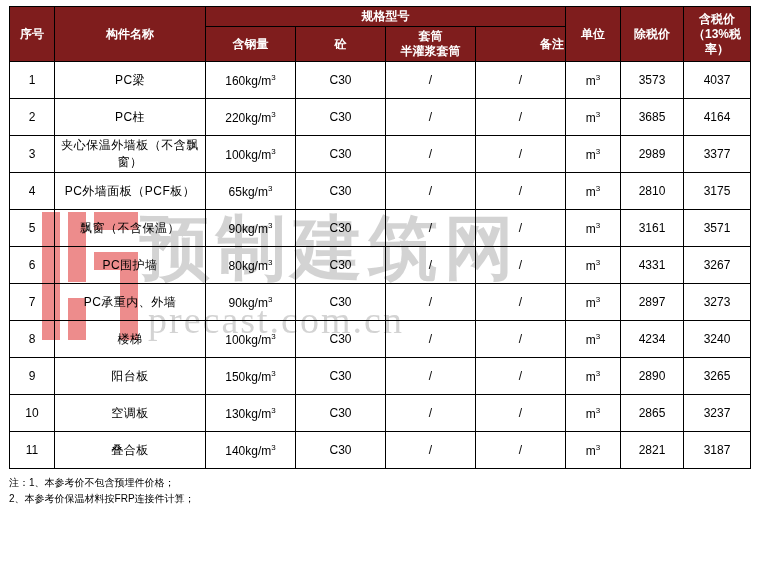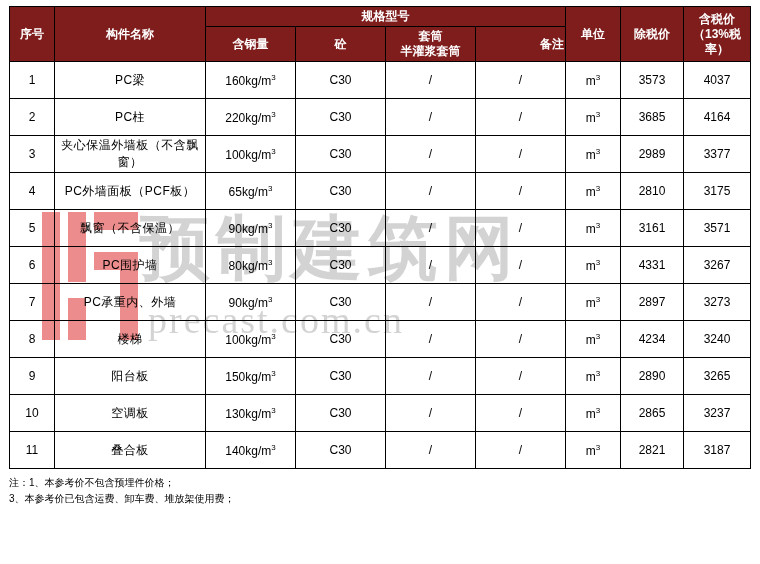--- a/index.html
+++ b/index.html
@@ -285,17 +285,17 @@
         <td>/</td>
         <td>m<sup>3</sup></td>
         <td>2821</td>
         <td>3187</td>
       </tr>
     </tbody>
   </table>
 
   <div class="notes">
     <div>注：1、本参考价不包含预埋件价格；</div>
-    <div>3、本参考价已包含运费、卸车费、堆放架使用费；</div>
+    <div>2、本参考价保温材料按FRP连接件计算；</div>
 
   </div>
 
 </div>
 
 </body></html>

